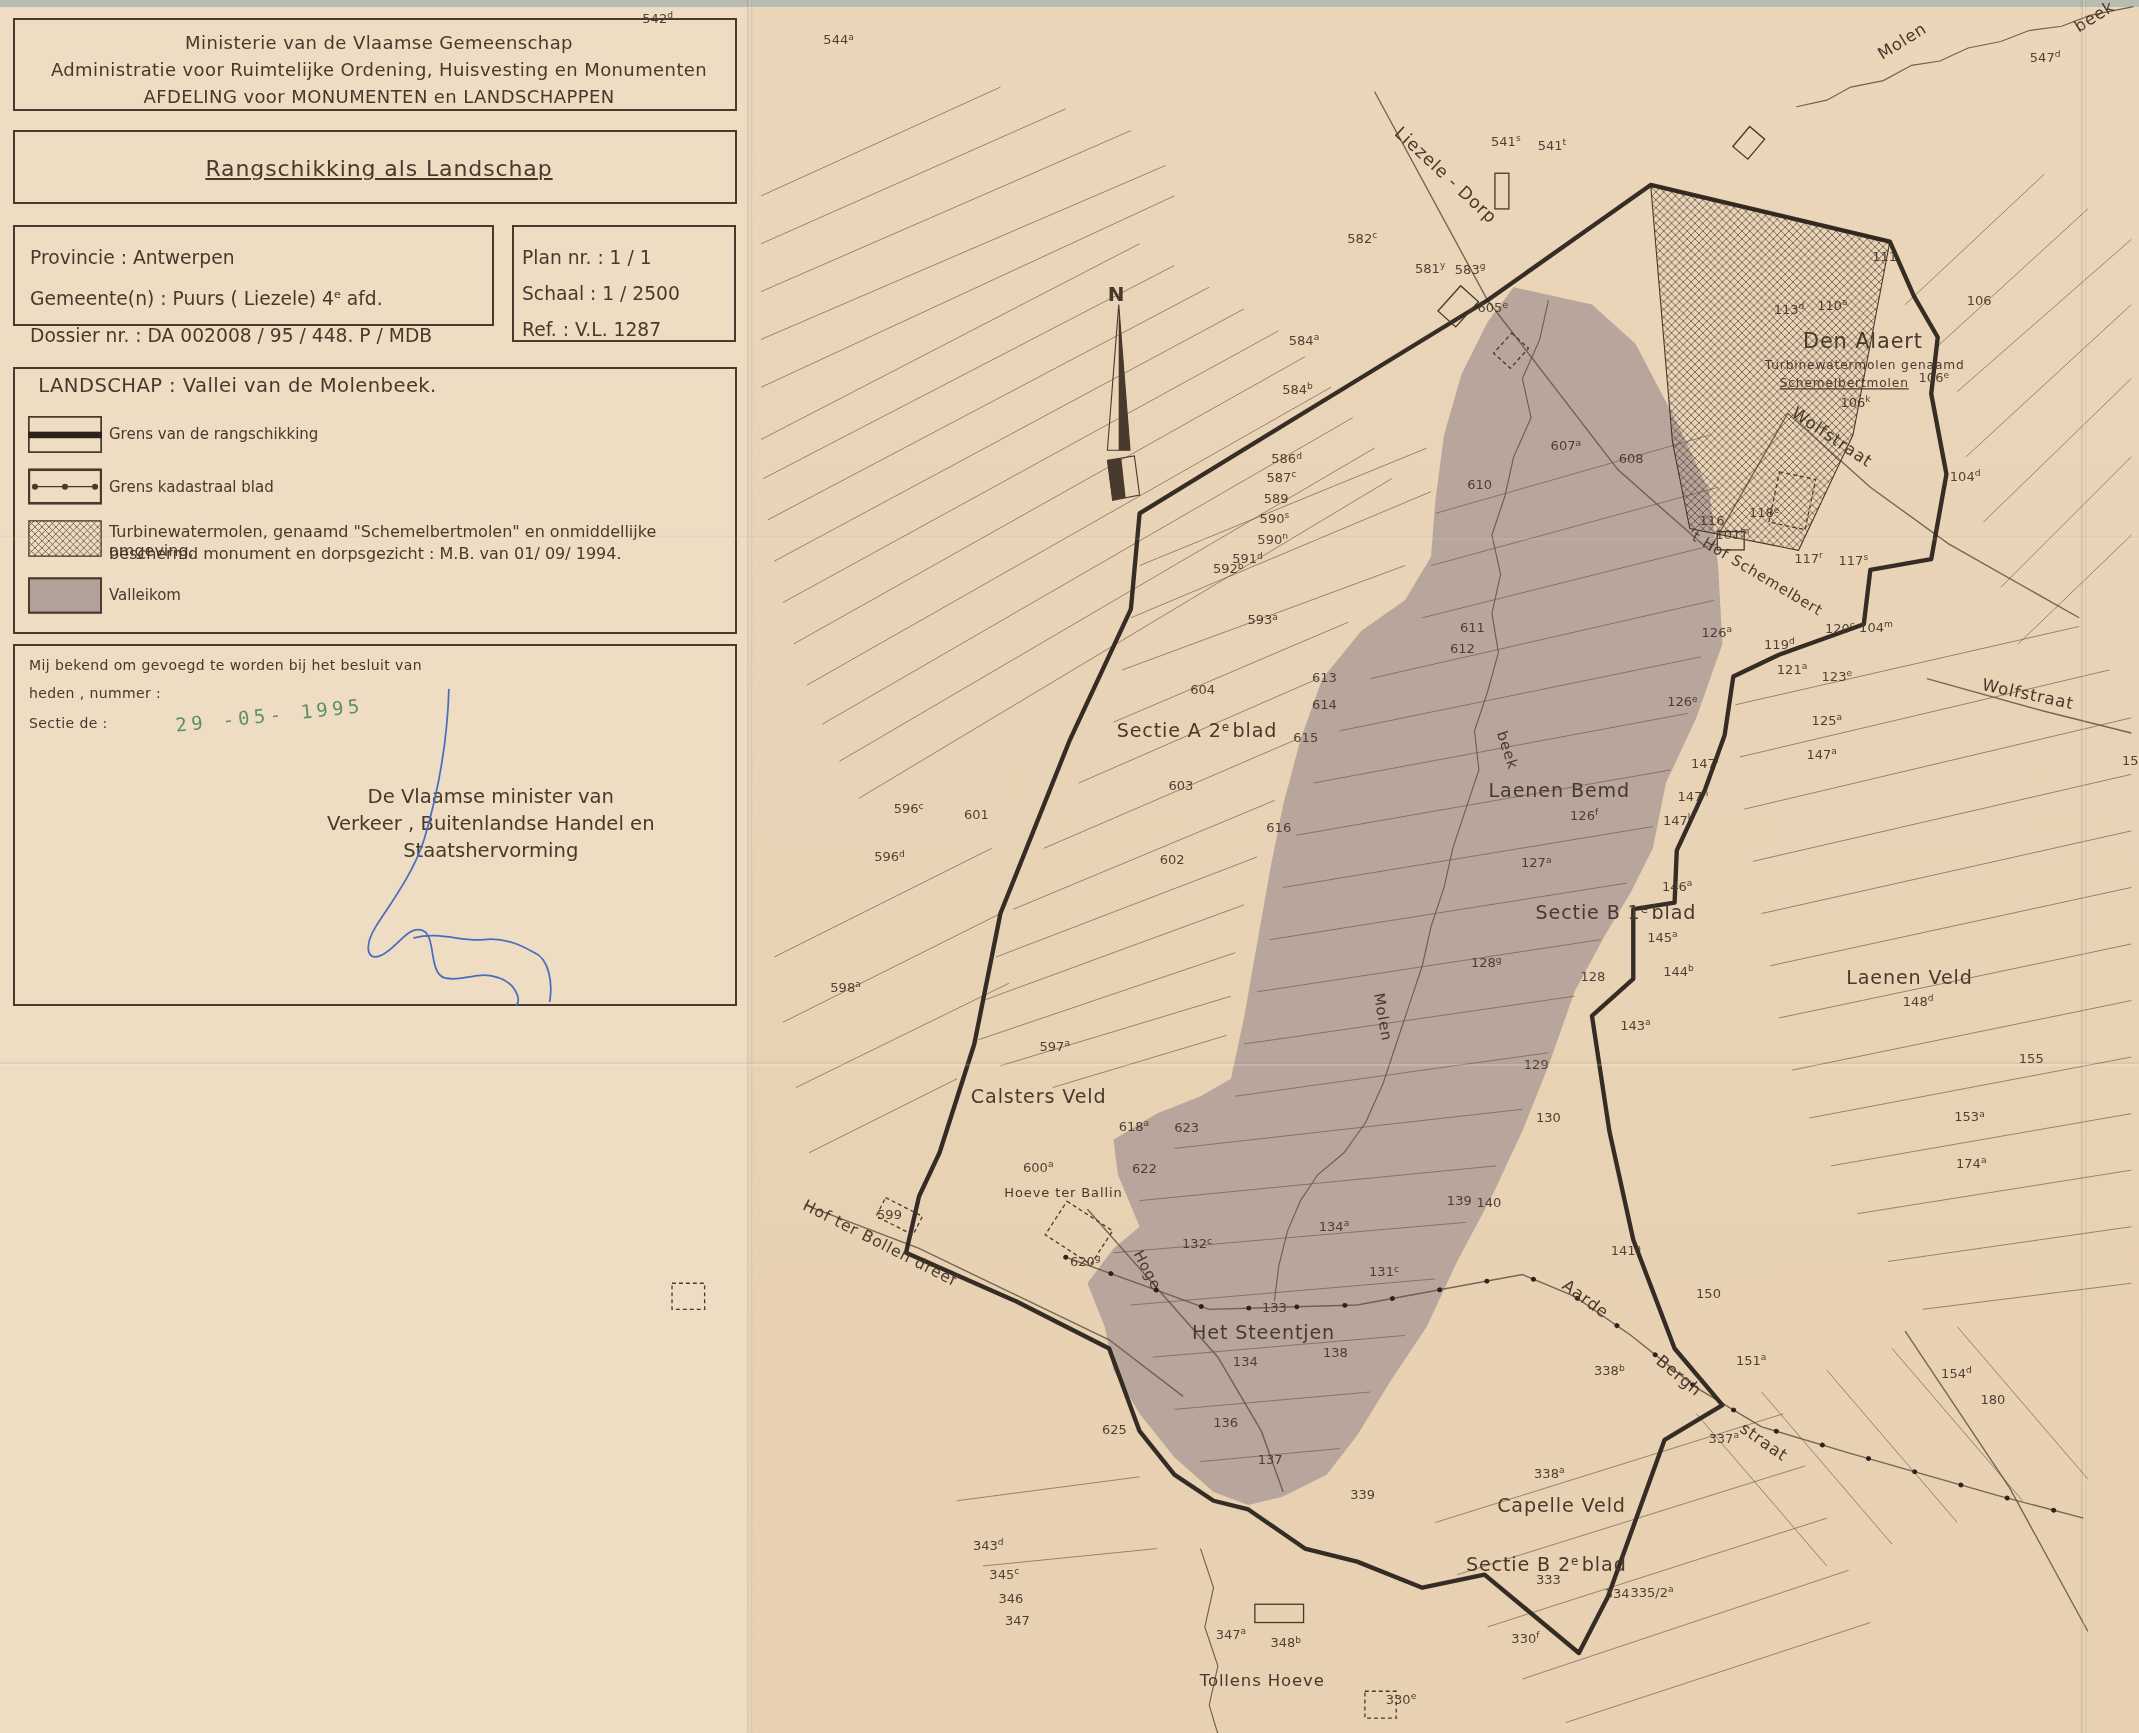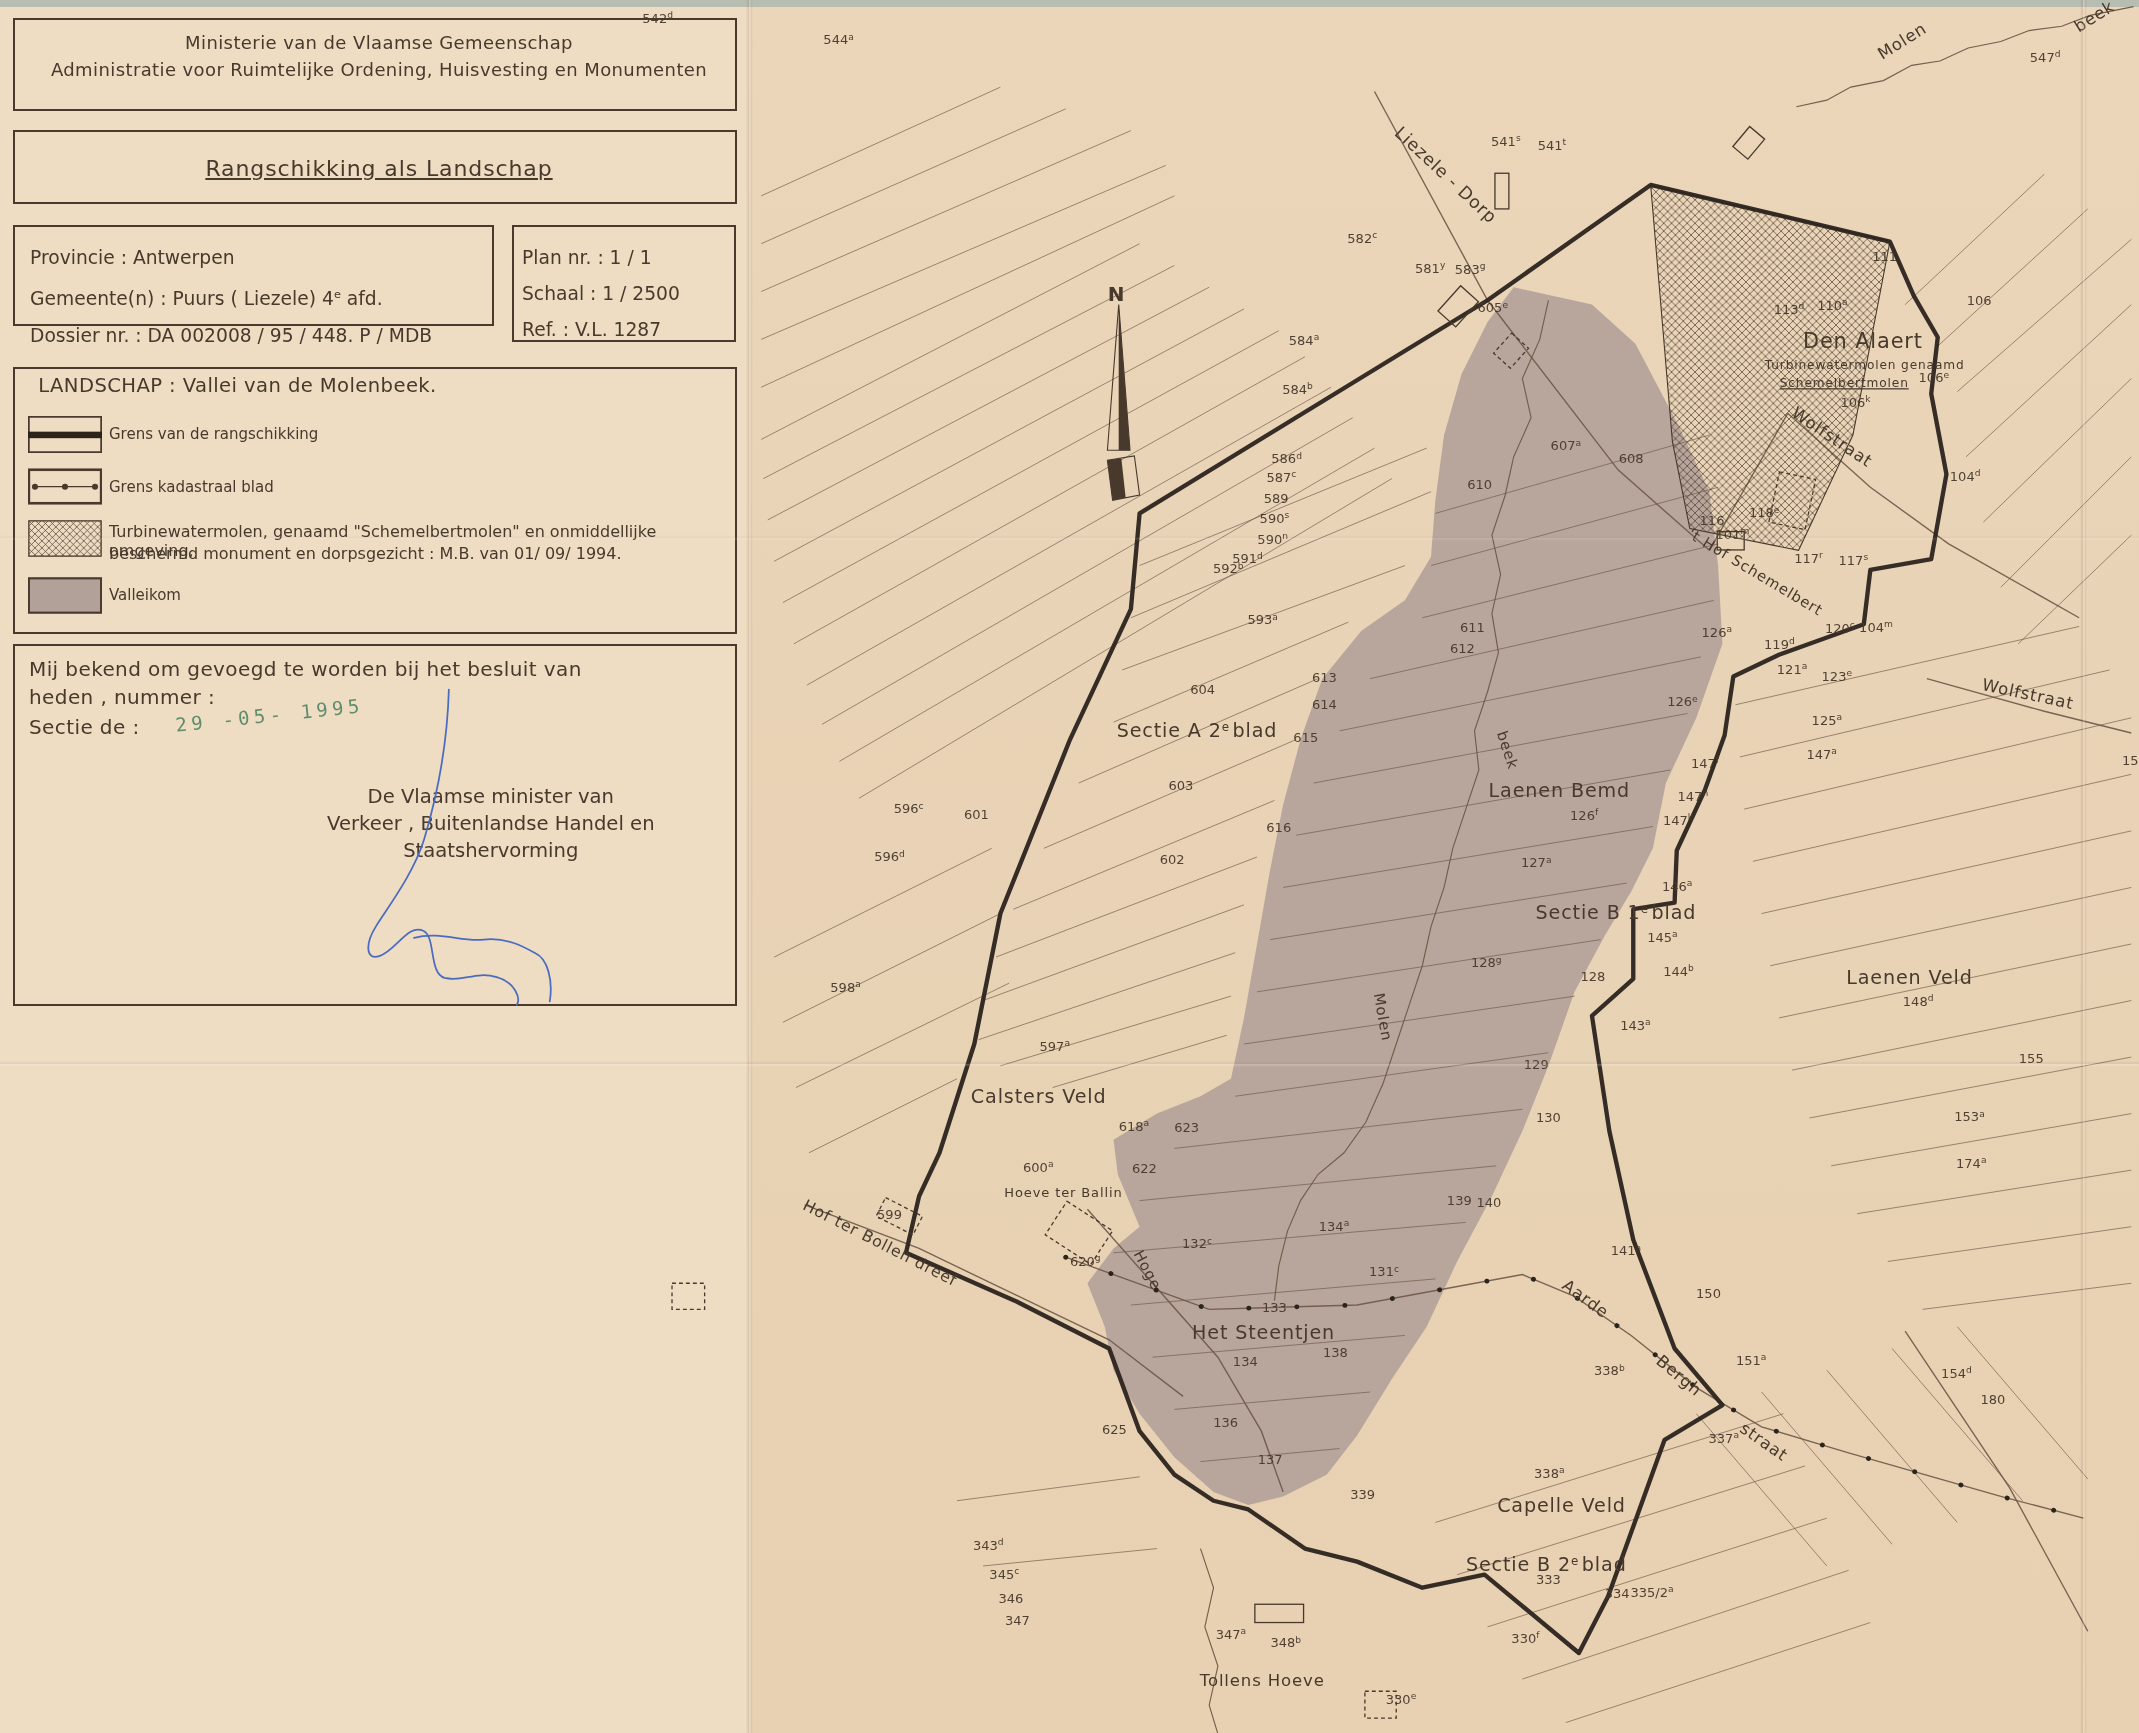--- a/index.html
+++ b/index.html
@@ -22,37 +22,38 @@
   #title-box{left:13px;top:130px;width:724px;height:74px;font-size:22px;text-decoration:underline;}
   #title-box .t{margin-top:24px;letter-spacing:0.9px;}
   #info-box{left:13px;top:225px;width:481px;height:101px;padding:12px 15px;font-size:18.7px;line-height:37px;}
   #plan-box{left:512px;top:225px;width:224px;height:117px;padding:13px 8px;font-size:18.7px;line-height:36px;}
   #legend-box{left:13px;top:367px;width:724px;height:267px;}
   #legend-landschap{position:absolute;left:11.3px;top:5.2px;font-size:19.6px;letter-spacing:0.4px;margin-left:12px;}
   .sym{position:absolute;left:13px;width:74px;height:37px;}
   .leg-label{position:absolute;left:94px;font-size:15px;}
   .leg-label2{position:absolute;left:94px;font-size:16px;}
   #stmt-box{left:13px;top:644px;width:724px;height:362px;}
-  .stmt-line{position:absolute;left:14px;font-size:20px;letter-spacing:0.4px;}
+  .stmt-line{position:absolute;left:14px;font-size:14px;letter-spacing:0.4px;}
   #stamp{position:absolute;left:160px;top:58px;font-family:"DejaVu Sans Mono",monospace;
     font-size:19px;letter-spacing:4.3px;color:#44805e;opacity:.85;transform:rotate(-6deg);}
   #minister{position:absolute;left:312px;top:137px;font-size:19.6px;line-height:27px;text-align:center;}
   sup{font-size:0.6em;}
   #map-svg{position:absolute;left:0;top:0;pointer-events:none;}
 </style>
 </head>
 <body>
 
 <div id="panel-paper"></div>
 <div id="map-paper"></div>
 <div id="scan-strip"></div>
 
 <div class="box ctr" id="header-box">
   <div>Ministerie van de Vlaamse Gemeenschap</div>
   <div>Administratie voor Ruimtelijke Ordening, Huisvesting en Monumenten</div>
+  <div>AFDELING voor MONUMENTEN en LANDSCHAPPEN</div>
 </div>
 
 <div class="box ctr" id="title-box">
   <div class="t">Rangschikking als Landschap</div>
 </div>
 
 <div class="box" id="info-box">
   <div>Provincie : Antwerpen</div>
   <div><span>Gemeente(n) : Puurs ( Liezele) 4</span><sup>e</sup><span> afd.</span></div>
   <div>Dossier  nr. : DA 002008 / 95 / 448. P / MDB</div>

